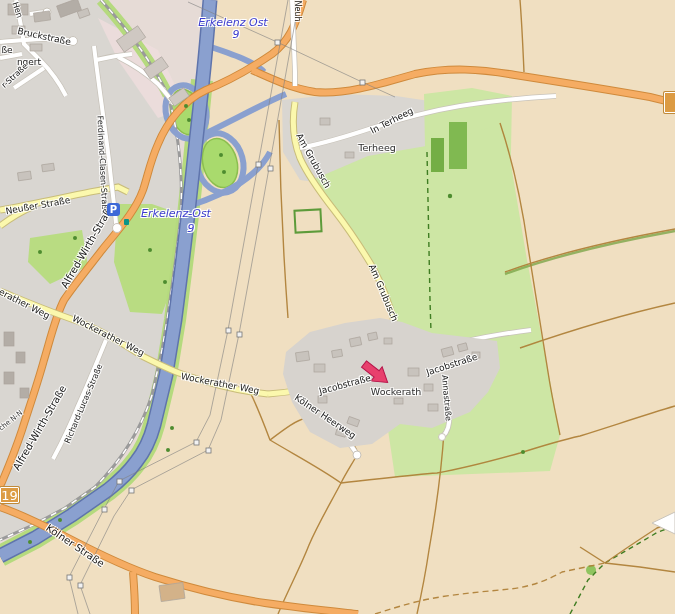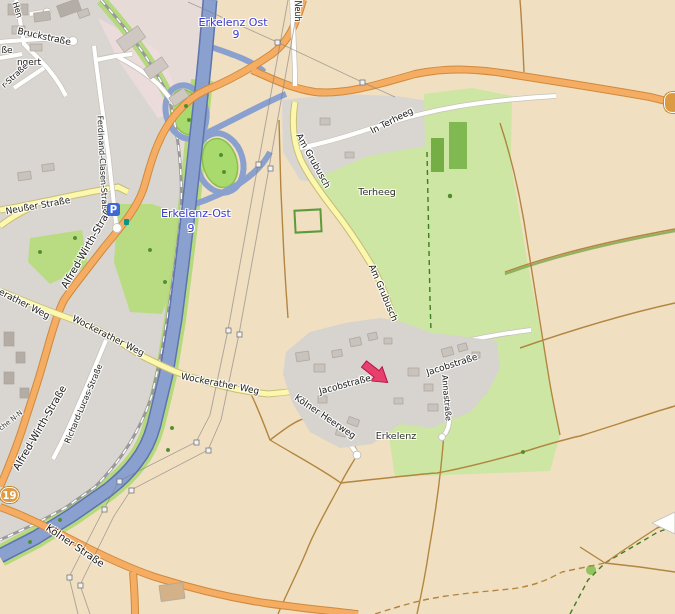--- a/index.html
+++ b/index.html
@@ -2,26 +2,26 @@
 <html><head>
 <meta charset="utf-8">
 <style>
   html,body{margin:0;padding:0;background:#ffffff;}
   #map{position:relative;width:675px;height:614px;overflow:hidden;background:#f0dfc1;
        font-family:"DejaVu Sans",sans-serif;}
   #map svg{position:absolute;left:0;top:0;}
   .lbl{position:absolute;white-space:nowrap;font-size:9px;color:#1c1c1c;line-height:1;
        transform:translate(-50%,-50%) rotate(var(--r,0deg));
        text-shadow:1px 1px 0 #fff,-1px -1px 0 #fff,1px -1px 0 #fff,-1px 1px 0 #fff,0 0 2px #fff;}
-  .lbl.place{font-size:9.5px;color:#2e2e2e;margin-top:44px;}
-  .lbl.blue{color:#3c3ccf;font-size:11px;}
+  .lbl.place{font-size:9.5px;color:#2e2e2e;}
+  .lbl.blue{color:#3c3ccf;font-style:italic;font-size:11px;}
   .lbl.sm{font-size:8px;}
   .lbl.xs{font-size:7px;color:#333;}
-  .shield{position:absolute;background:#dc9b43;border:1.5px solid #ffffff;border-radius:8px;
-          box-shadow:0 0 0 1px #c08a39;color:#fff;font-weight:bold;font-size:10px;
+  .shield{position:absolute;background:#dc9b43;border:1.5px solid #ffffff;border-radius:1px;
+          box-shadow:0 0 0 1px #c08a39;color:#fff;font-weight:normal;font-size:13px;
           display:flex;align-items:center;justify-content:center;}
   .picon{position:absolute;width:13px;height:13px;background:#3d68d7;border-radius:3px;color:#fff;
          font-weight:bold;font-size:10px;display:flex;align-items:center;justify-content:center;}
   .ticon{position:absolute;width:5px;height:6px;background:#0b9488;border-radius:1px;}
 </style>
 </head>
 <body>
 
 <div id="map">
 <svg width="675" height="614" viewBox="0 0 675 614">
@@ -256,34 +256,34 @@
   <span class="lbl" style="--r:12deg;left:44px;top:37px">Bruckstraße</span>
   <span class="lbl" style="left:29px;top:62px">ngert</span>
   <span class="lbl sm" style="--r:-42deg;left:15px;top:76px">r-Straße</span>
   <span class="lbl blue" style="left:233px;top:22px">Erkelenz Ost</span>
   <span class="lbl blue" style="left:236px;top:34px">9</span>
   <span class="lbl sm" style="--r:90deg;left:297px;top:11px">Neuh</span>
   <span class="lbl" style="--r:-27deg;left:392px;top:121px">In Terheeg</span>
   <span class="lbl place" style="left:377px;top:148px">Terheeg</span>
   <span class="lbl" style="--r:61deg;left:313px;top:161px">Am Grubusch</span>
   <span class="lbl" style="--r:67deg;left:383px;top:293px">Am Grubusch</span>
-  <span class="lbl blue" style="left:196px;top:213px">Erkelenz-Ost</span>
+  <span class="lbl blue" style="left:176px;top:213px">Erkelenz-Ost</span>
   <span class="lbl blue" style="left:191px;top:228px">9</span>
   <span class="lbl" style="--r:-10deg;left:38px;top:206px">Neußer Straße</span>
   <span class="lbl sm" style="--r:87deg;left:102px;top:165px">Ferdinand-Clasen-Straße</span>
   <span class="lbl" style="--r:-60deg;left:88px;top:246px;font-size:10px">Alfred-Wirth-Straße</span>
   <span class="lbl" style="--r:27deg;left:22px;top:303px">kerather Weg</span>
   <span class="lbl" style="--r:27deg;left:108px;top:336px">Wockerather Weg</span>
   <span class="lbl" style="--r:11deg;left:220px;top:384px">Wockerather Weg</span>
   <span class="lbl sm" style="--r:-67deg;left:84px;top:404px">Richard-Lucas-Straße</span>
   <span class="lbl xs" style="--r:-38deg;left:11px;top:421px">che N-N</span>
   <span class="lbl" style="--r:-60deg;left:40px;top:428px;font-size:10px">Alfred-Wirth-Straße</span>
   <span class="lbl" style="--r:34deg;left:75px;top:546px;font-size:10px">Kölner Straße</span>
   <span class="lbl" style="--r:-15deg;left:345px;top:385px">Jacobstraße</span>
-  <span class="lbl place" style="left:396px;top:392px">Erkelenz</span>
+  <span class="lbl place" style="left:396px;top:392px">Wockerath</span>
   <span class="lbl" style="--r:-18deg;left:452px;top:365px">Jacobstraße</span>
   <span class="lbl sm" style="--r:85deg;left:446px;top:398px">Annastraße</span>
   <span class="lbl" style="--r:34deg;left:325px;top:417px">Kölner Heerweg</span>
 
   <div class="shield" style="left:0px;top:487px;width:17px;height:14px">19</div>
   <div class="shield" style="left:664px;top:92px;width:16px;height:19px"></div>
   <div class="picon" style="left:107px;top:203px">P</div>
   <div class="ticon" style="left:124px;top:219px"></div>
 </div>
 

